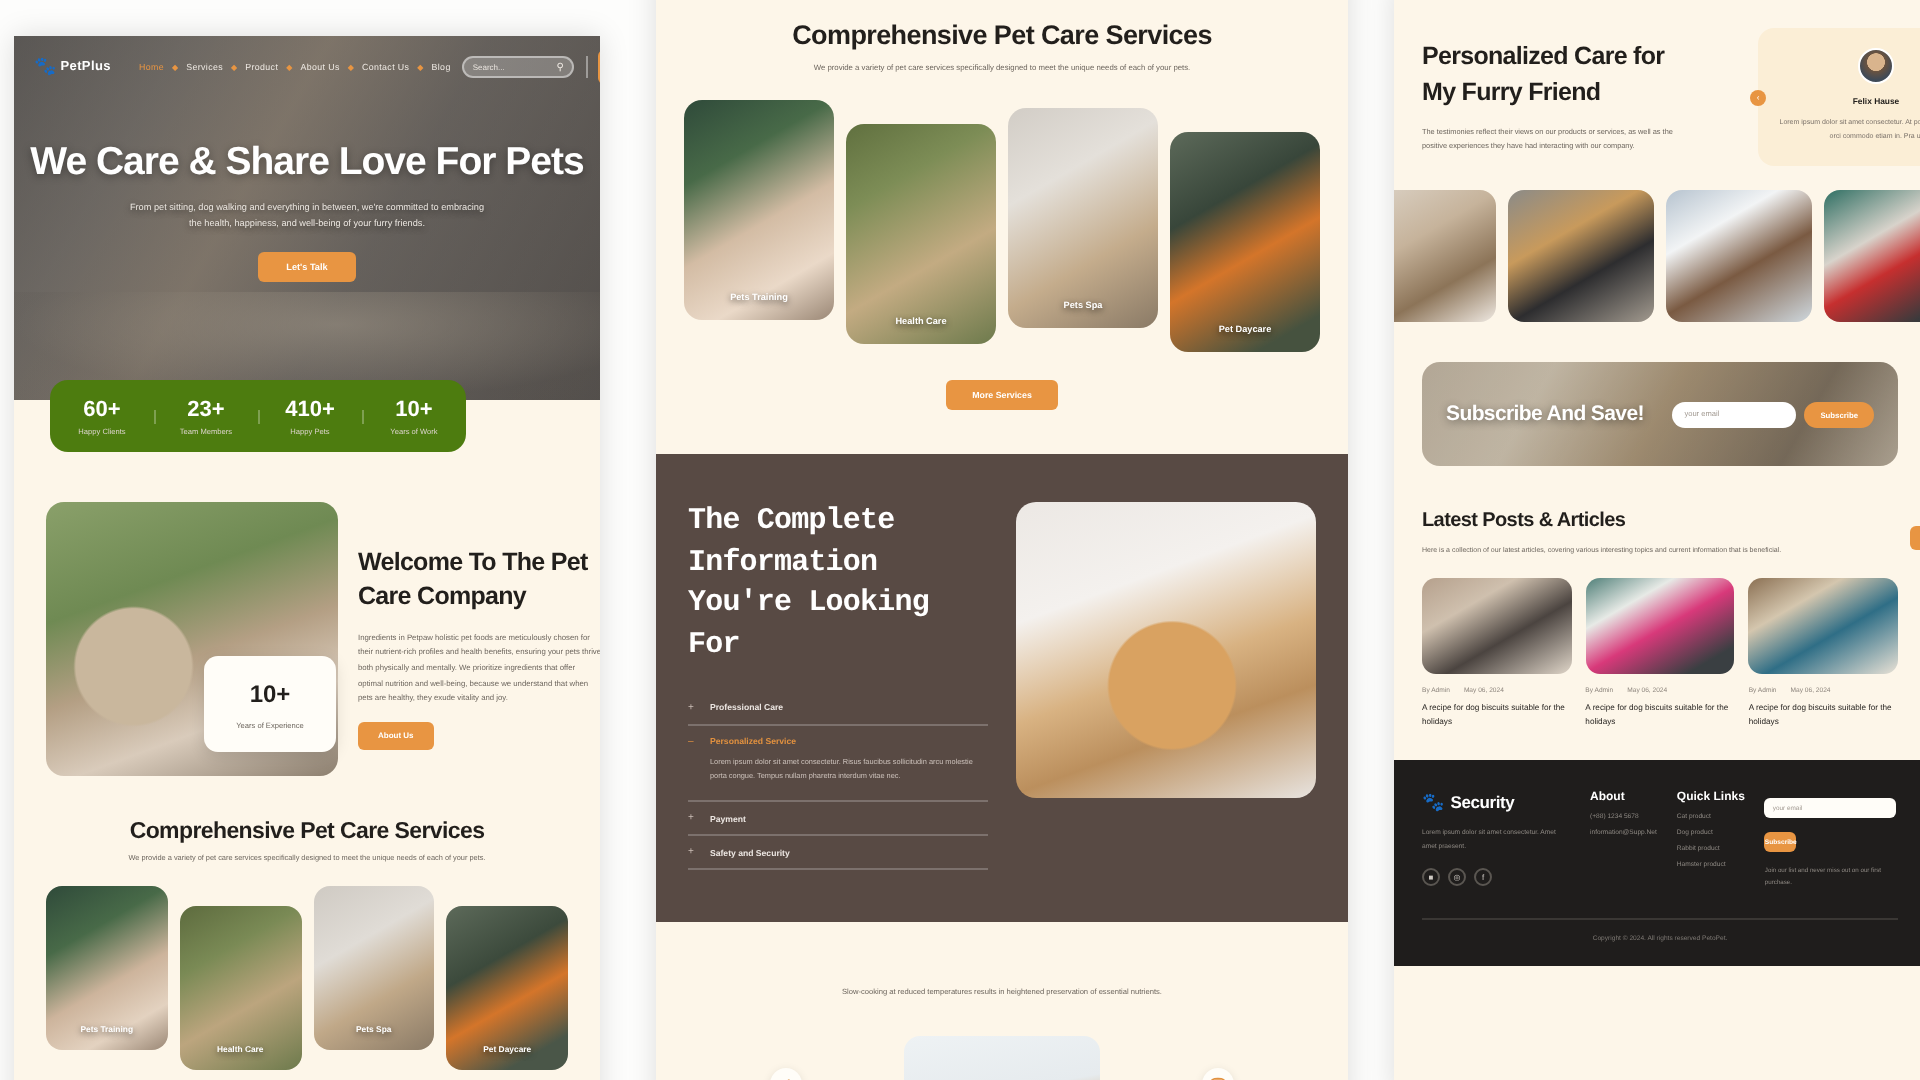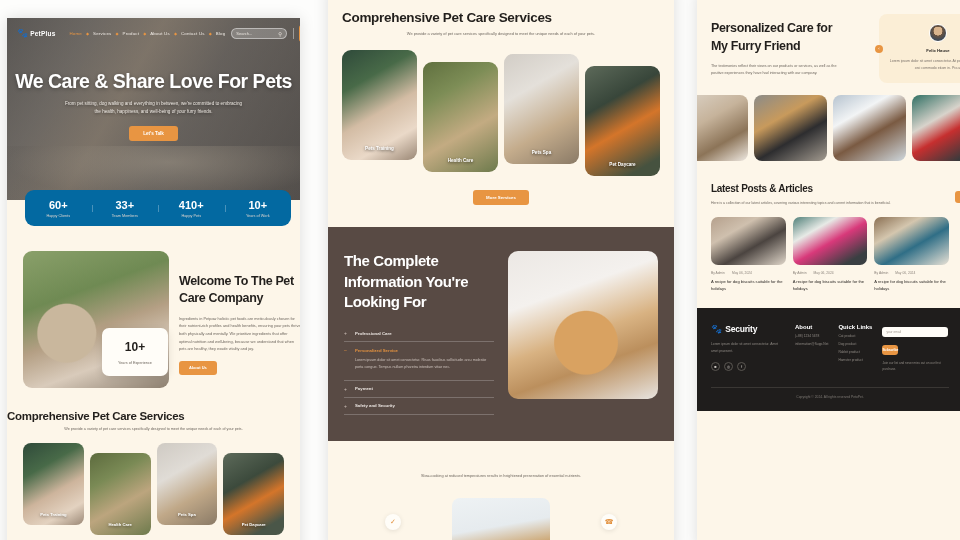--- a/index.html
+++ b/index.html
@@ -21,21 +21,21 @@
     background: #fdf6e9;
     overflow: hidden;
     box-shadow: 0 0 14px rgba(0,0,0,.13);
   }
   #panel-1 { left: 7px;  top: 18px;  width: 293px; height: 540px; }
   #panel-2 { left: 328px; top: -14px; width: 346px; height: 568px; }
   #panel-3 { left: 697px; top: -8px;  width: 266px; height: 556px; }
 
   
   .h-sec {
-    font-weight: bold; color: #221f1c; text-align: left;
+    font-weight: bold; color: #221f1c; text-align: center;
     letter-spacing: -.3px;
   }
   .sub-sec {
     color: #6d665e; text-align: center;
   }
   .btn-orange {
     background: #e89542; color: #fff; border: none; border-radius: 4px;
     font-weight: bold; cursor: pointer; display: inline-block;
     text-align: center;
   }
@@ -86,22 +86,22 @@
   }
   .hero-sub {
     color: #ece7e1; font-size: 4.6px; line-height: 1.8; margin: 7px auto 0;
     width: 182px; text-shadow: 0 1px 3px rgba(0,0,0,.5);
   }
   .btn-lets {
     margin-top: 9px; font-size: 4.6px; padding: 5px 14px; border-radius: 3px;
   }
 
   .stats {
-    position: absolute; left: 18px; top: 172px; width: 266px; height: 36px;
-    background: #0369a1; border-radius: 9px;
+    position: absolute; left: 18px; top: 172px; width: 208px; height: 36px;
+    background: #4d7c0f; border-radius: 9px;
     display: flex; align-items: center; z-index: 6;
   }
   .stat { flex: 1; text-align: center; position: relative; }
   .stat + .stat::before {
     content: ""; position: absolute; left: 0; top: 6px; bottom: 6px;
     width: .6px; background: rgba(255,255,255,.28);
   }
   .stat-num { color: #fff; font-weight: bold; font-size: 11px; }
   .stat-lbl { color: #ded5ce; font-size: 3.8px; margin-top: 3px; }
 
@@ -168,21 +168,21 @@
   .p2-more { display: flex; justify-content: center; margin-top: 14px; }
   .btn-more { font-size: 4.4px; padding: 5px 13px; border-radius: 3px; }
 
   
   .p2-dark {
     margin-top: 22px; background: #584a44; padding: 24px 16px 26px;
     display: flex; gap: 14px;
   }
   .p2-dark-left { width: 150px; }
   .p2-dark-h {
-    color: #fff; font-weight: bold; font-size: 15px; line-height: 1.38; letter-spacing: -.4px;
+    color: #fff; font-weight: bold; font-size: 15px; line-height: 1.38; letter-spacing: -.4px; font-family: Liberation Mono, monospace;
   }
   .acc { margin-top: 12px; }
   .acc-item { border-bottom: .6px solid rgba(255,255,255,.22); padding: 5px 0; }
   .acc-row { display: flex; align-items: center; gap: 6px; }
   .acc-sign { font-size: 5px; color: #cdbfb7; width: 5px; }
   .acc-title { font-size: 4.3px; color: #ece6e2; font-weight: bold; }
   .acc-item.open .acc-sign, .acc-item.open .acc-title { color: #e2913f; }
   .acc-body { font-size: 3.7px; color: #cbc0ba; line-height: 1.95; margin: 4px 0 3px 11px; }
   .p2-dark-img {
     flex: 1; height: 148px; border-radius: 10px; overflow: hidden;
@@ -345,21 +345,21 @@
         <span class="btn-orange btn-lets">Let's Talk</span>
       </div>
     </div>
 
     <div class="stats">
       <div class="stat">
         <div class="stat-num">60+</div>
         <div class="stat-lbl">Happy Clients</div>
       </div>
       <div class="stat">
-        <div class="stat-num">33+</div>
+        <div class="stat-num">23+</div>
         <div class="stat-lbl">Team Members</div>
       </div>
       <div class="stat">
         <div class="stat-num">410+</div>
         <div class="stat-lbl">Happy Pets</div>
       </div>
       <div class="stat">
         <div class="stat-num">10+</div>
         <div class="stat-lbl">Years of Work</div>
       </div>
@@ -485,20 +485,29 @@
       </div>
     </div>
 
     <div class="p3-gallery">
       <div class="g g1"></div>
       <div class="g g2"></div>
       <div class="g g3"></div>
       <div class="g g4"></div>
     </div>
 
+    <div class="subscribe">
+      <div class="sub-h">Subscribe And Save!</div>
+      <div class="sub-form">
+        <div class="sub-input">
+          <span>your email</span>
+        </div>
+        <span class="btn-orange btn-sub">Subscribe</span>
+      </div>
+    </div>
 
     <div class="posts">
       <div class="posts-h">Latest Posts &amp; Articles</div>
       <div class="posts-p">Here is a collection of our latest articles, covering various interesting topics and current information that is beneficial.</div>
       <div class="posts-arrow"></div>
       <div class="post-row">
         <div class="post">
           <div class="thumb t1"></div>
           <div class="post-meta">
             <span>By Admin</span>

